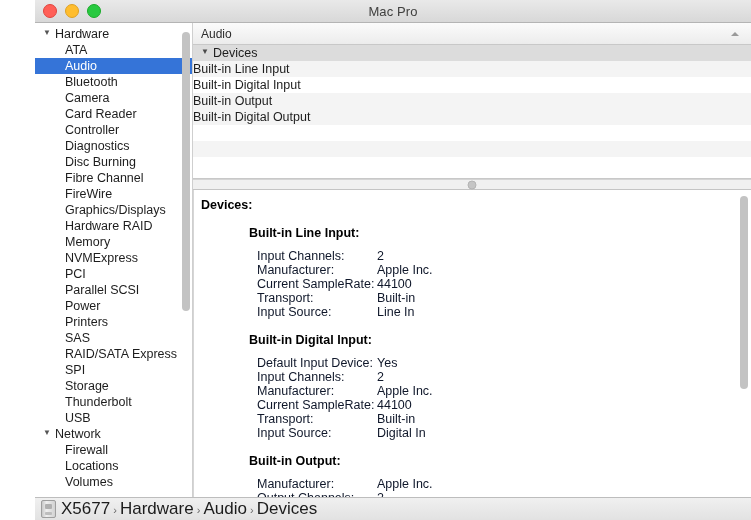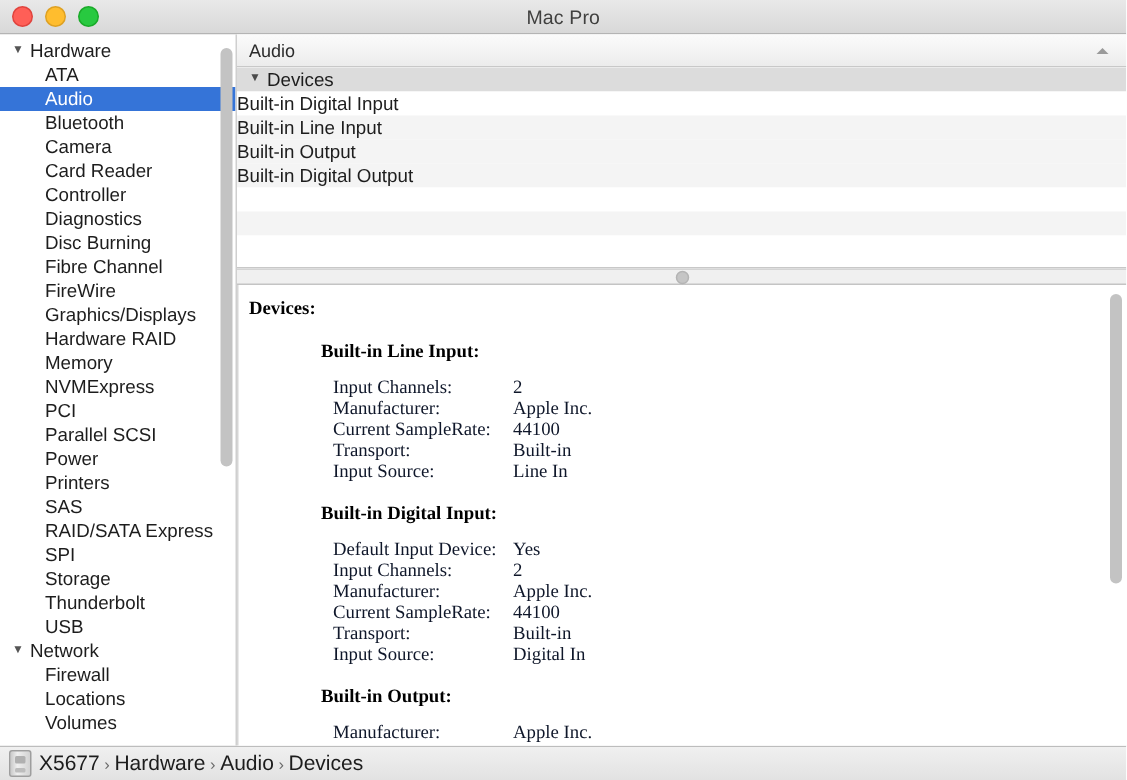--- a/index.html
+++ b/index.html
@@ -12,20 +12,21 @@
   }
 
   .window {
     position: relative;
     width: 751px; height: 520px;
     box-sizing: border-box;
     background: #ffffff;
     display: flex;
     flex-direction: column;
     overflow: hidden;
+    padding-left: 35px;
   }
 
   
   .titlebar {
     height: 22px;
     flex: 0 0 22px;
     background: linear-gradient(to bottom, #e9e9e9, #d8d8d8);
     border-bottom: 1px solid #b4b4b4;
     position: relative;
     display: flex;
@@ -202,21 +203,20 @@
     flex: 1 1 auto;
     position: relative;
     overflow: hidden;
     background: #ffffff;
     border-left: 1px solid #d6d6d6;
   }
   .detail-inner {
     padding: 8px 0 0 7px;
     font-size: 12.5px;
     color: #101010;
-    font-family: Liberation Serif, serif;
   }
   .d-section {
     font-weight: bold;
     font-size: 12.5px;
     color: #000;
     margin-bottom: 6px;
   }
   .d-device {
     font-weight: bold;
     font-size: 12.5px;
@@ -276,21 +276,21 @@
   }
   .mac-icon::after {
     content: "";
     position: absolute;
     left: 3px; bottom: 2px;
     width: 7px; height: 3px;
     background: #bdbdbd;
     border-radius: 1px;
   }
   .crumb {
-    font-size: 14px;
+    font-size: 17px;
     color: #1c1c1c;
   }
   .crumb-sep {
     font-size: 11px;
     color: #6a6a6a;
     transform: translateY(0px);
   }
 </style>
 </head>
 <body>
@@ -411,25 +411,25 @@
         <span class="col-title">Audio</span>
         <span class="sort-ind"></span>
       </div>
 
       <div class="tbl-wrap">
         <div class="tbl-rows" id="tbl-rows">
             <div class="trow grouprow">
               <span class="disc">▼</span>
               <span>Devices</span>
             </div>
+            <div class="trow odd">
+              <span>Built-in Line Input</span>
+            </div>
             <div class="trow even">
               <span>Built-in Digital Input</span>
-            </div>
-            <div class="trow odd">
-              <span>Built-in Line Input</span>
             </div>
             <div class="trow odd">
               <span>Built-in Output</span>
             </div>
             <div class="trow odd">
               <span>Built-in Digital Output</span>
             </div>
             <div class="trow even">&nbsp;</div>
             <div class="trow odd">&nbsp;</div>
             <div class="trow even">&nbsp;</div>

